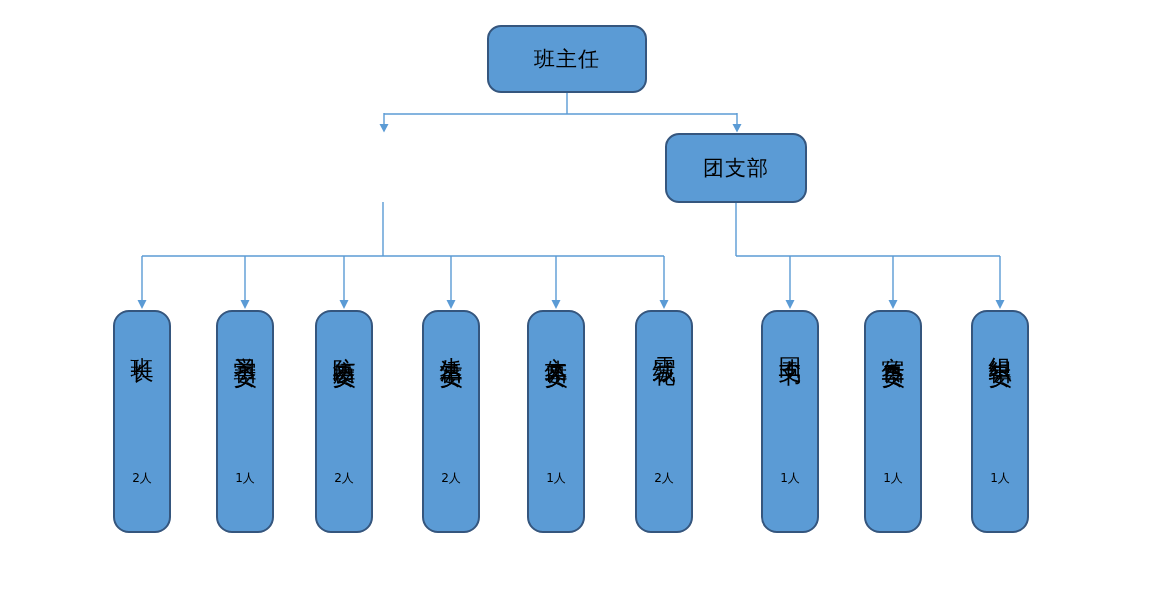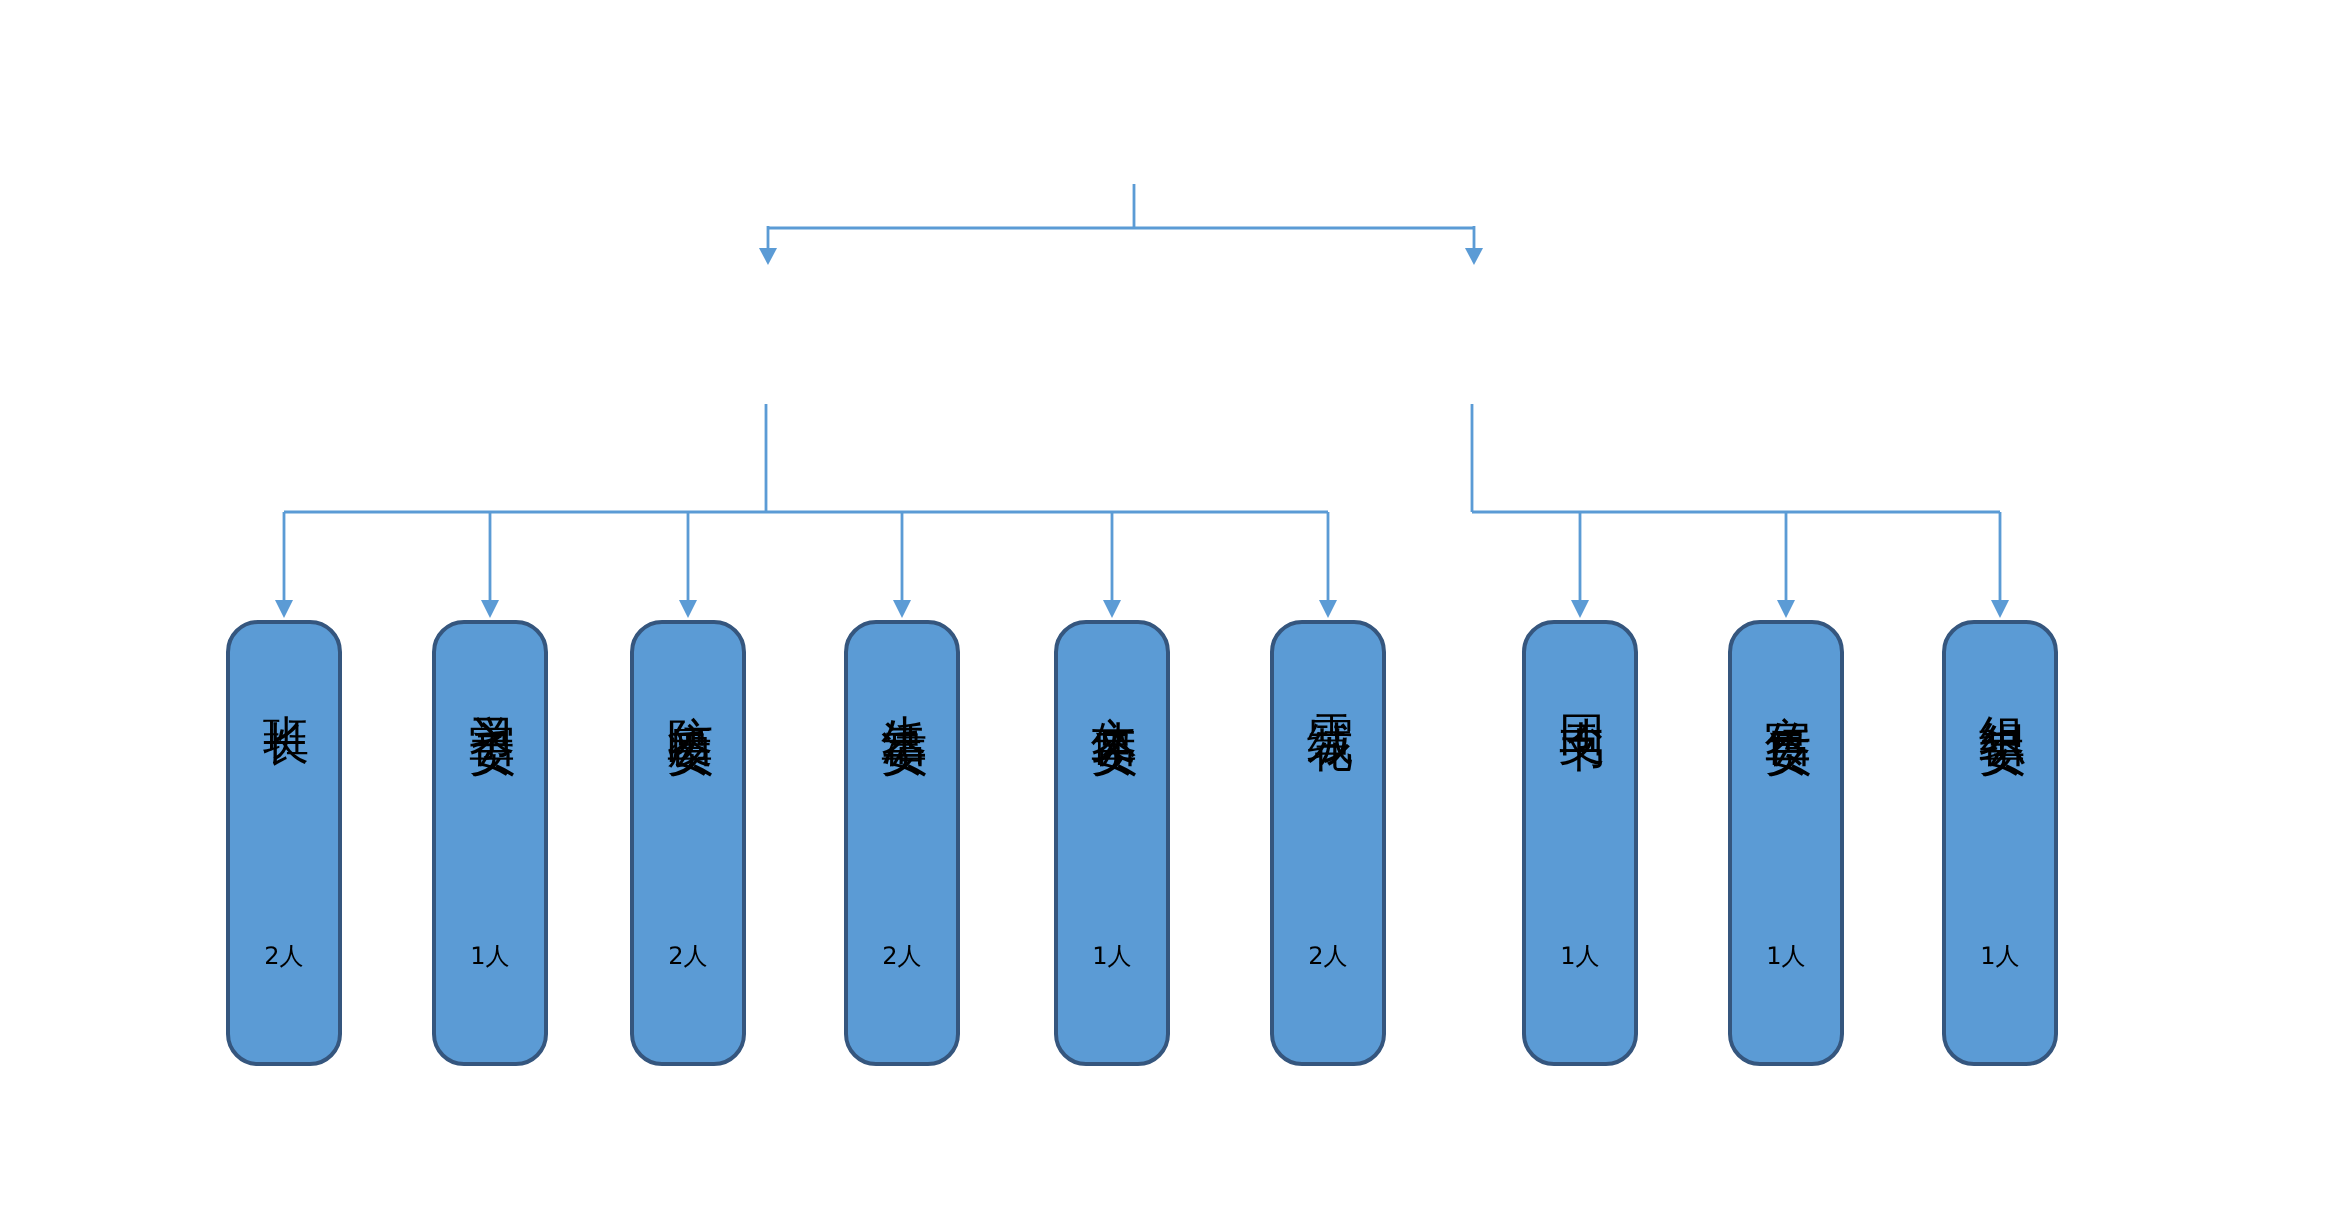--- a/index.html
+++ b/index.html
@@ -99,21 +99,27 @@
     <line x1="736" y1="202" x2="736" y2="256"></line>
     <line x1="736" y1="256" x2="1000" y2="256"></line>
     <line x1="790" y1="256" x2="790" y2="301"></line>
     <polygon points="785.5,300 794.5,300 790,309"></polygon>
     <line x1="893" y1="256" x2="893" y2="301"></line>
     <polygon points="888.5,300 897.5,300 893,309"></polygon>
     <line x1="1000" y1="256" x2="1000" y2="301"></line>
     <polygon points="995.5,300 1004.5,300 1000,309"></polygon>
   </svg>
 
+  <div class="node-box" style="left:487px; top:25px; width:160px; height:68px;">
+    <span class="h-label">班主任</span>
+  </div>
 
+  <div class="node-box" style="left:665px; top:133px; width:142px; height:70px;">
+    <span class="h-label">团支部</span>
+  </div>
 
   <div class="member-box" style="left:113px;">
     <span class="v-label">班长</span>
     <span class="count">2人</span>
   </div>
   <div class="member-box" style="left:216px;">
     <span class="v-label">学习委员</span>
     <span class="count">1人</span>
   </div>
   <div class="member-box" style="left:315px;">

